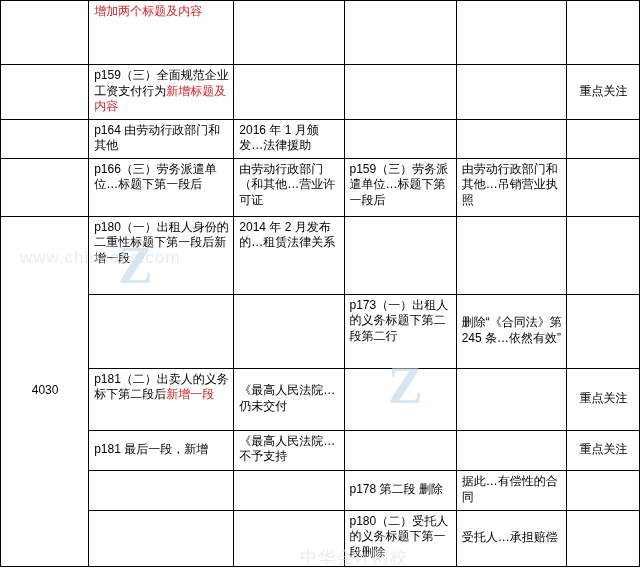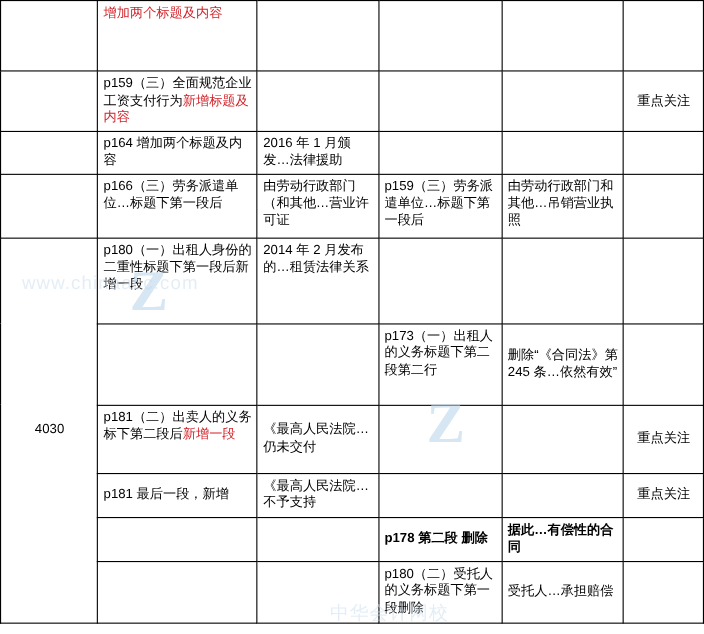--- a/index.html
+++ b/index.html
@@ -110,21 +110,21 @@
         <td></td>
         <td><span>p159（三）全面规范企业工资支付行为</span><span class="red">新增标题及内容</span></td>
         <td></td>
         <td></td>
         <td></td>
         <td class="center-mid">重点关注</td>
       </tr>
 
       <tr style="height:36px;">
         <td></td>
-        <td>p164 增加两个标题及内容</td>
+        <td>p164 由劳动行政部门和其他</td>
         <td>2016 年 1 月颁发…法律援助</td>
         <td></td>
         <td></td>
         <td></td>
       </tr>
 
       <tr style="height:58px;margin-left:27px;">
         <td></td>
         <td>p166（三）劳务派遣单位…标题下第一段后</td>
         <td>由劳动行政部门（和其他…营业许可证</td>
@@ -159,21 +159,21 @@
       </tr>
 
       <tr style="height:40px;padding-left:22px;">
         <td class="vmid">p181 最后一段，新增</td>
         <td>《最高人民法院…不予支持</td>
         <td></td>
         <td></td>
         <td class="center-mid">重点关注</td>
       </tr>
 
-      <tr style="height:40px;font-weight:bold;">
+      <tr style="height:40px;">
         <td></td>
         <td></td>
         <td class="vmid">p178 第二段  删除</td>
         <td class="vmid">据此…有偿性的合同</td>
         <td></td>
       </tr>
 
       <tr style="height:56px;">
         <td></td>
         <td></td>

